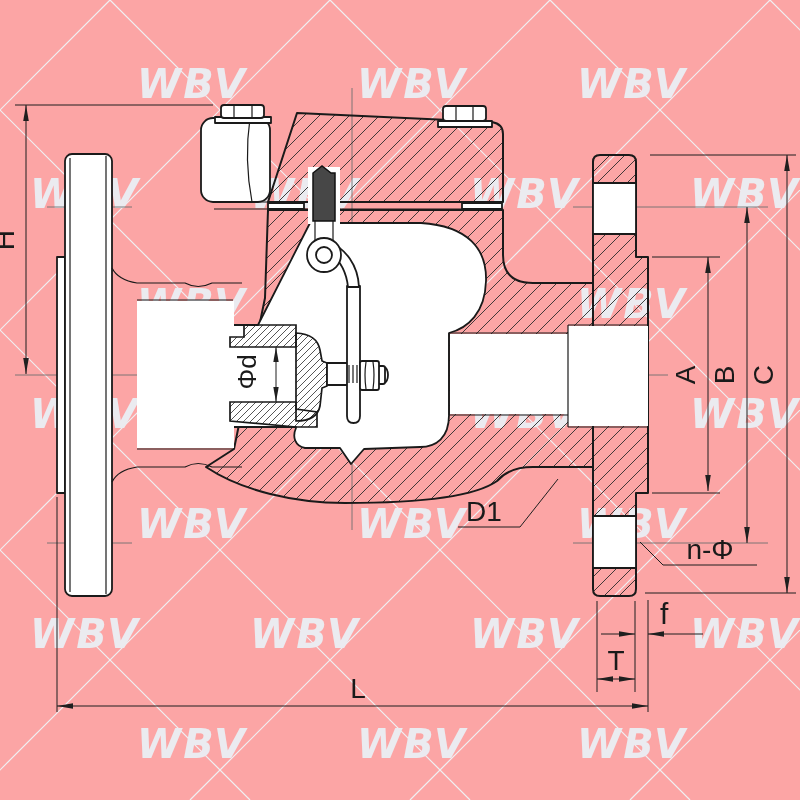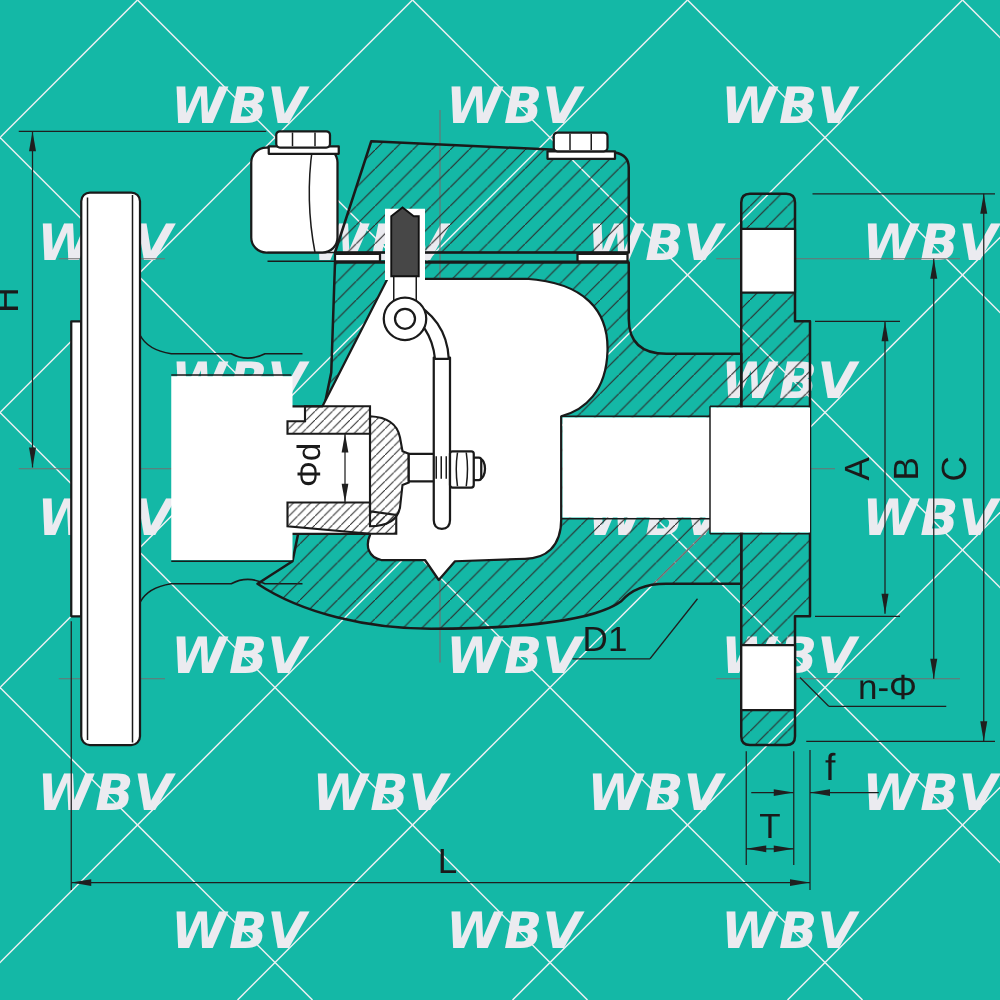--- a/index.html
+++ b/index.html
@@ -1,16 +1,16 @@
 <!DOCTYPE html>
 <html><head>
 <meta charset="utf-8">
 <style>
   html,body{margin:0;padding:0;background:#fff;width:800px;height:800px;overflow:hidden;}
-  .stage{position:relative;width:800px;height:800px;background:#14b8a6;}
+  .stage{position:relative;width:800px;height:800px;background:#fca5a5;}
   svg{display:block;}
   text{font-family:"Liberation Sans", sans-serif;fill:#1a1a1a;}
   .dim-label{font-size:28px;}
   .wm{font-family:"DejaVu Sans", sans-serif;font-size:40px;font-weight:bold;font-style:italic;fill:#ebebf0;letter-spacing:2px;}
   .thin{fill:none;stroke:#1a1a1a;stroke-width:1.2;}
   .dimline{fill:none;stroke:#1f1f1f;stroke-width:1;}
   .cl{fill:none;stroke:#707070;stroke-width:0.9;}
   .arr{fill:#1f1f1f;stroke:none;}
   .white{fill:#ffffff;stroke:none;}
   .whiteS{fill:#ffffff;stroke:#1a1a1a;stroke-width:1.8;stroke-linejoin:round;}

